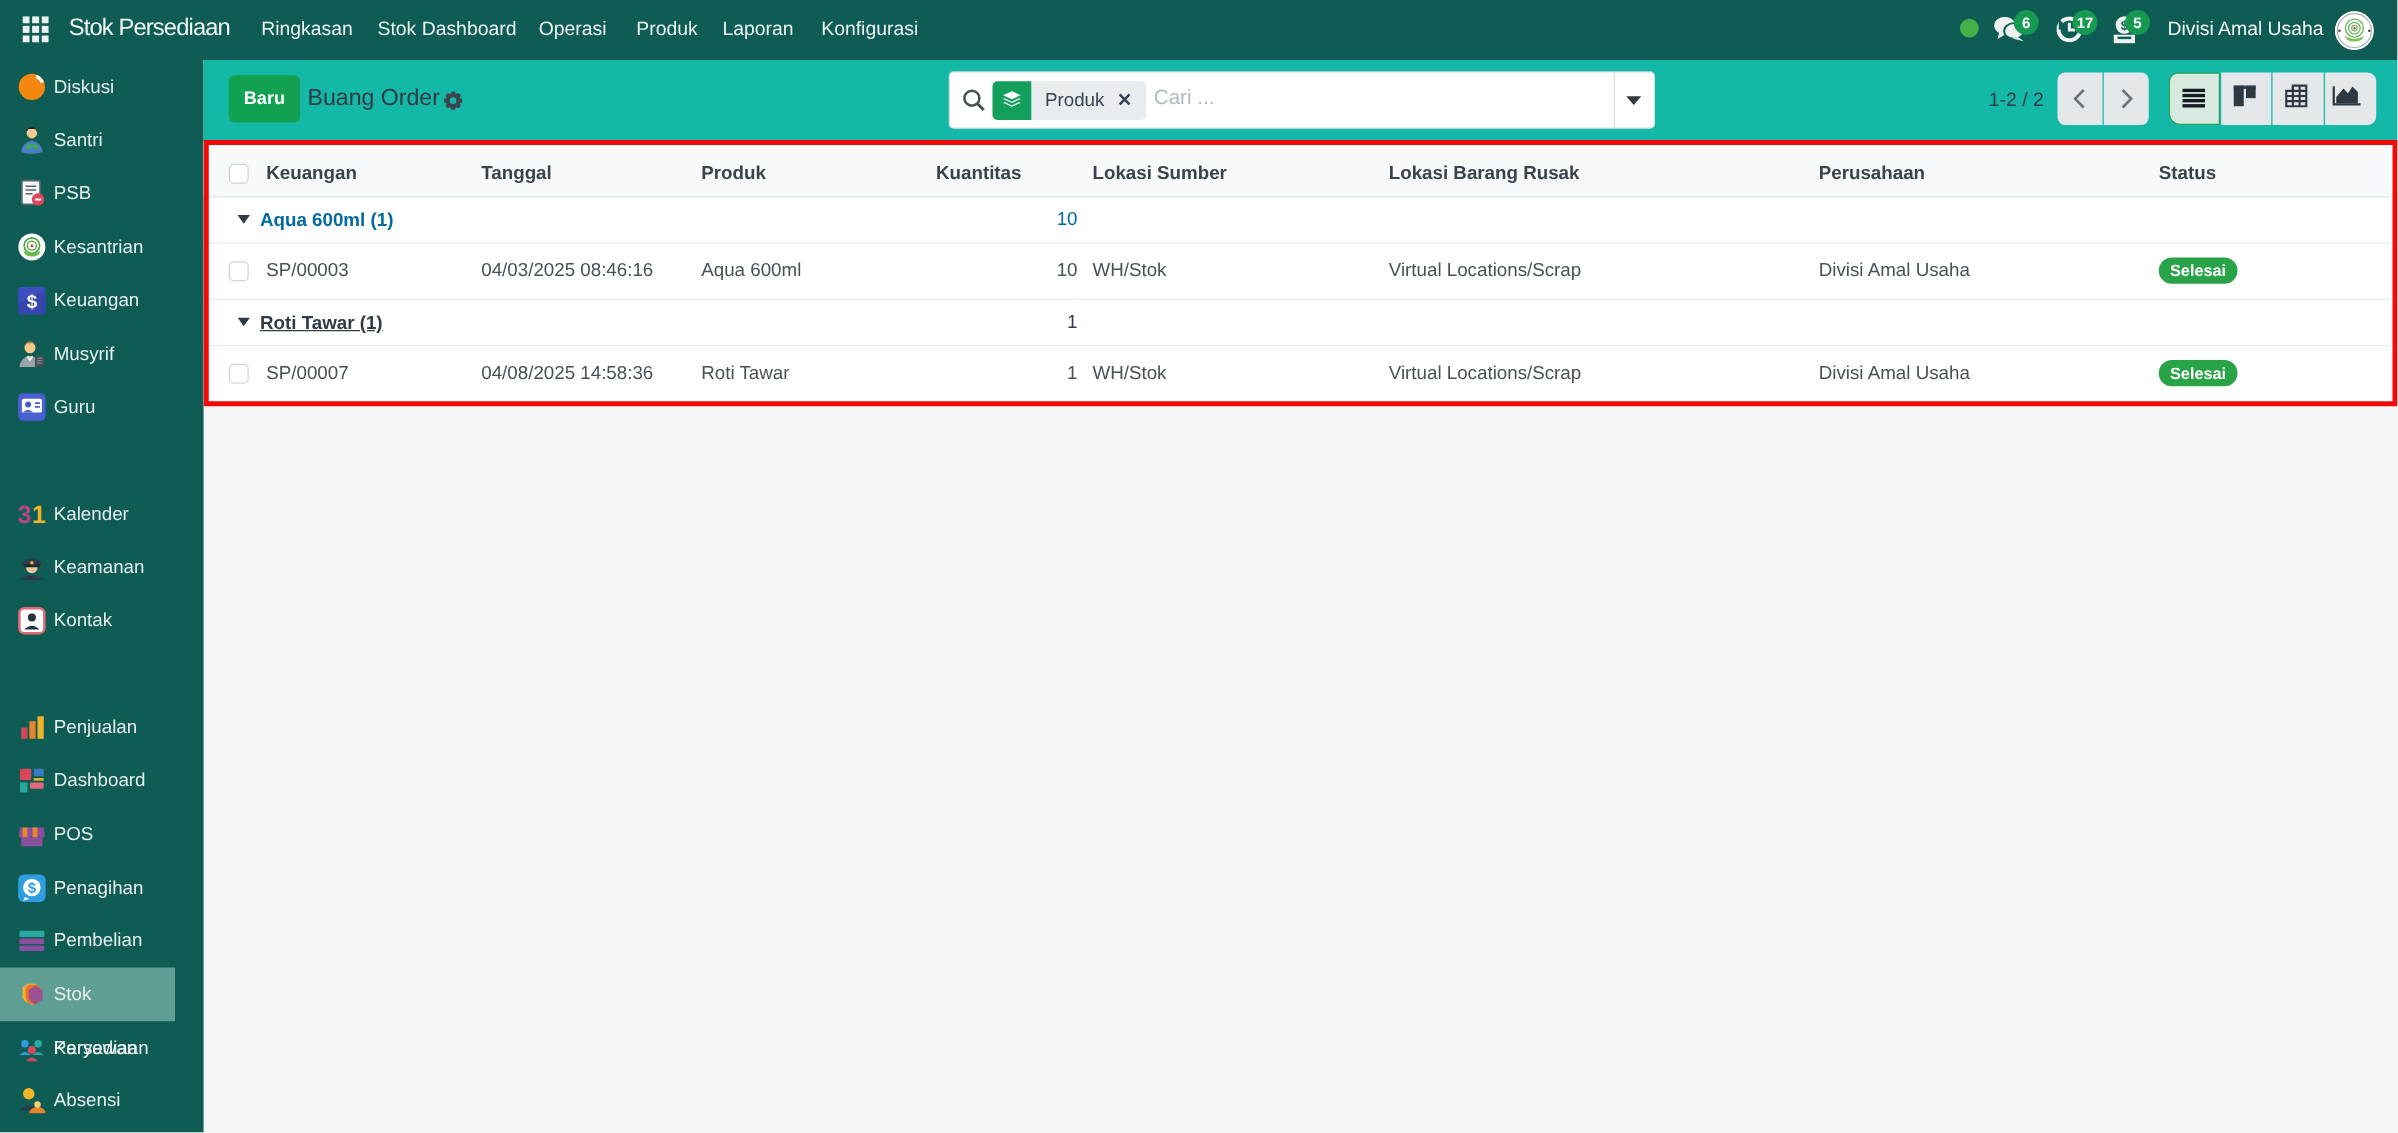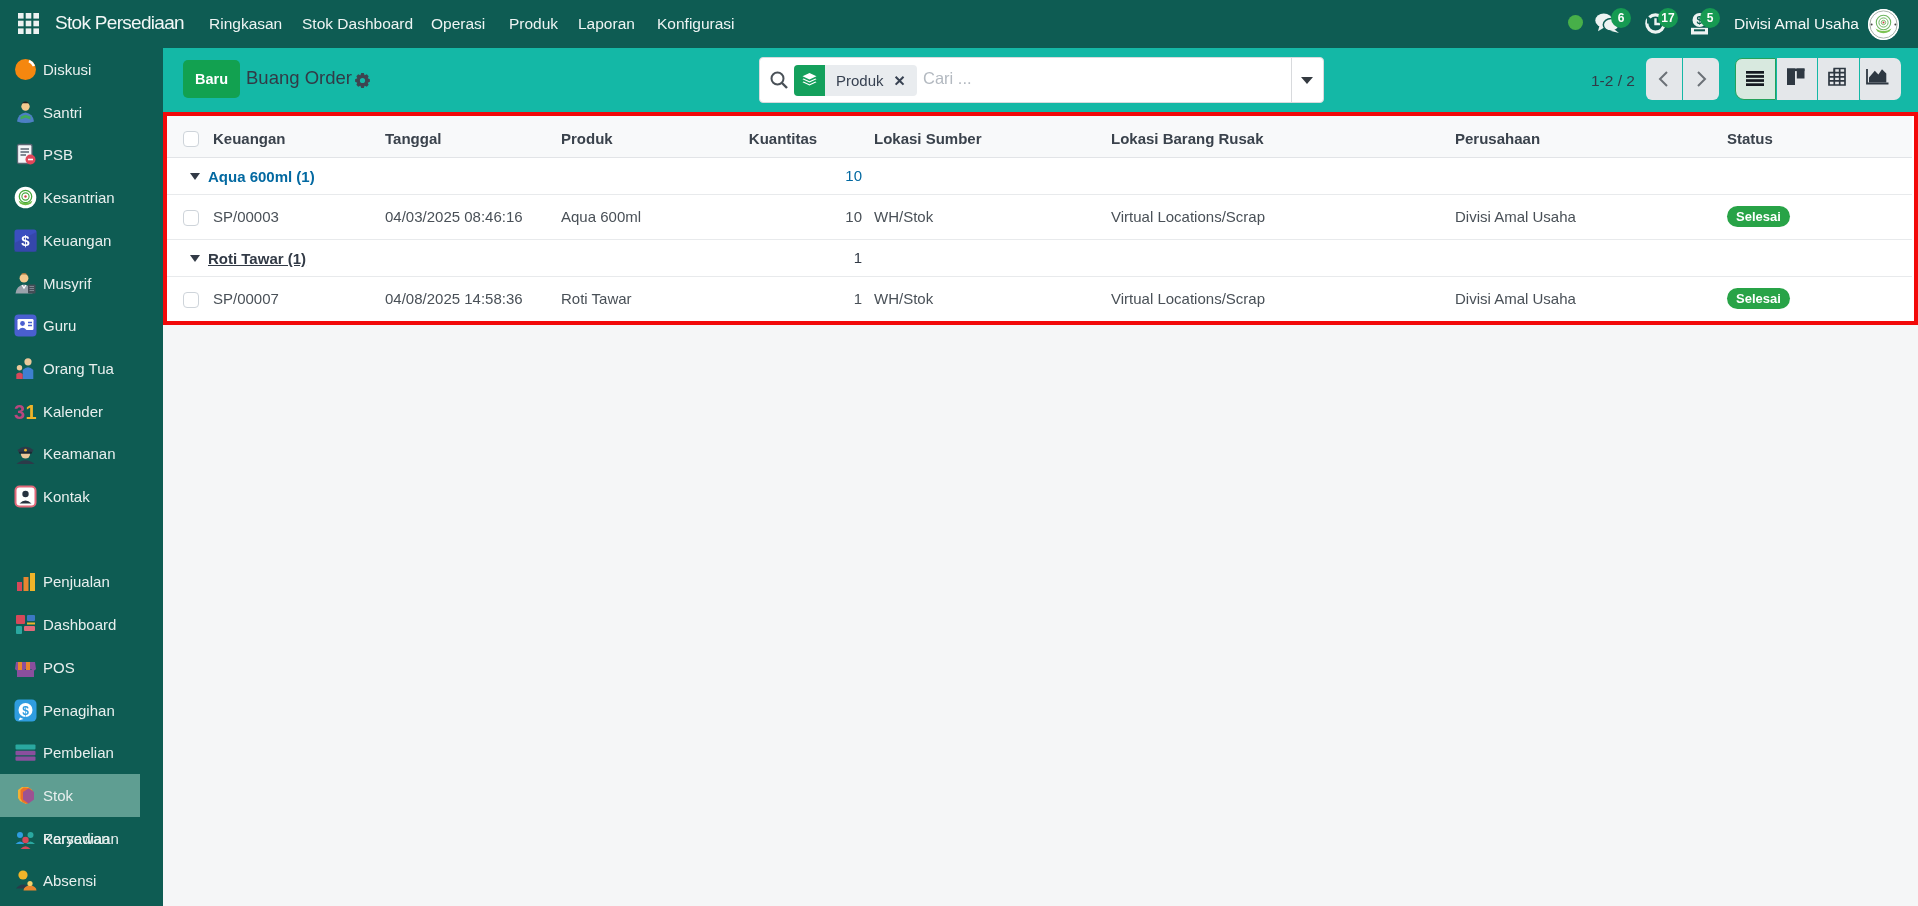--- a/index.html
+++ b/index.html
@@ -182,29 +182,20 @@
     </div>
 <div class="sbitem" style="top:256.2px">
       <span class="ic"><svg width="23" height="23" viewBox="0 0 23 23">
           <rect x="0.5" y="0.5" width="22" height="22" rx="4" fill="#4a5fd0"></rect>
           <rect x="3.5" y="5" width="16" height="11" rx="1.2" fill="#fff"></rect>
           <circle cx="8.5" cy="9.5" r="2.4" fill="#4a5fd0"></circle>
           <path d="M4.5 16 Q8.5 11.5 12.5 16 Z" fill="#4a5fd0"></path>
           <path d="M14 8.5 H18 M14 11.5 H18" stroke="#4a5fd0" stroke-width="1.3"></path>
         </svg></span>
       <span class="lb">Guru</span>
-    </div>
-<div class="sbitem" style="top:298.9px">
-      <span class="ic"><svg width="23" height="23" viewBox="0 0 23 23">
-          <circle cx="14" cy="4.8" r="3.6" fill="#ecc89a"></circle>
-          <path d="M8.7 22 L8.7 13 Q14 7.5 19.3 13 L19.3 22 Z" fill="#3f7fd0"></path>
-          <circle cx="5.5" cy="10.8" r="2.7" fill="#ecc89a"></circle>
-          <path d="M2.3 22 L2.3 17 Q5.5 13.8 8.7 17 L8.7 22 Z" fill="#d6485a"></path>
-        </svg></span>
-      <span class="lb">Orang Tua</span>
     </div>
 <div class="sbitem" style="top:341.6px">
       <span class="ic"><svg width="23" height="23" viewBox="0 0 23 23">
           <text x="0" y="18.5" font-size="20" font-weight="bold" fill="#b8477f">3</text>
           <text x="11.5" y="18.5" font-size="20" font-weight="bold" fill="#f0b429">1</text>
         </svg></span>
       <span class="lb">Kalender</span>
     </div>
 <div class="sbitem" style="top:384.3px">
       <span class="ic"><svg width="23" height="23" viewBox="0 0 23 23">

